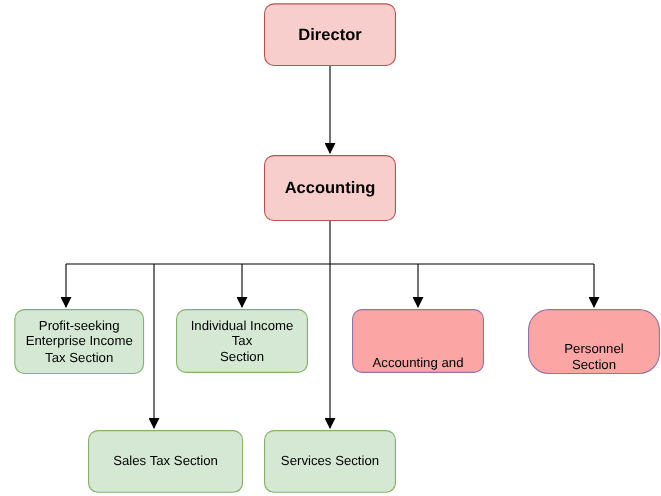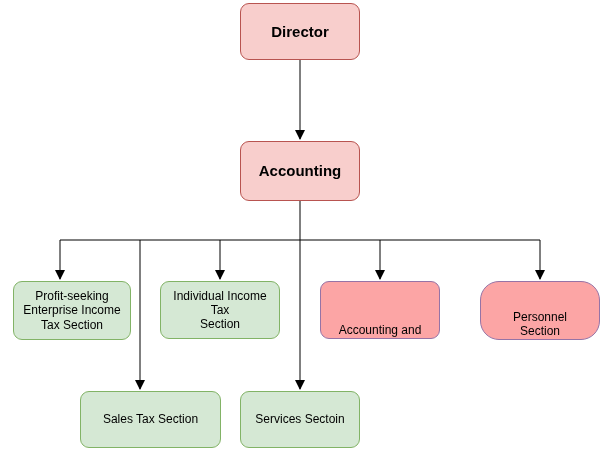--- a/index.html
+++ b/index.html
@@ -110,17 +110,17 @@
   </div>
 
   <div class="node tax" style="left:80px; top:391px; width:141px; height:57px;">
     <div class="label">
       <span>Sales Tax Section</span>
     </div>
   </div>
 
   <div class="node tax" style="left:240px; top:391px; width:120px; height:57px;">
     <div class="label">
-      <span>Services Sectoin</span>
+      <span>Services Section</span>
     </div>
   </div>
 
 </div>
 
 </body></html>

